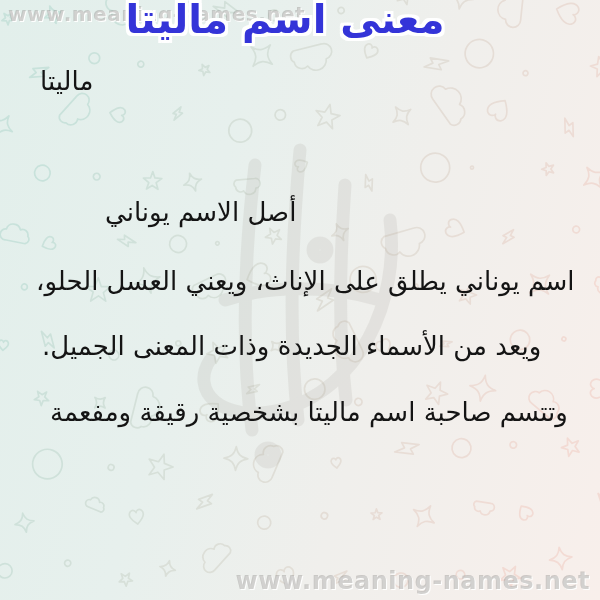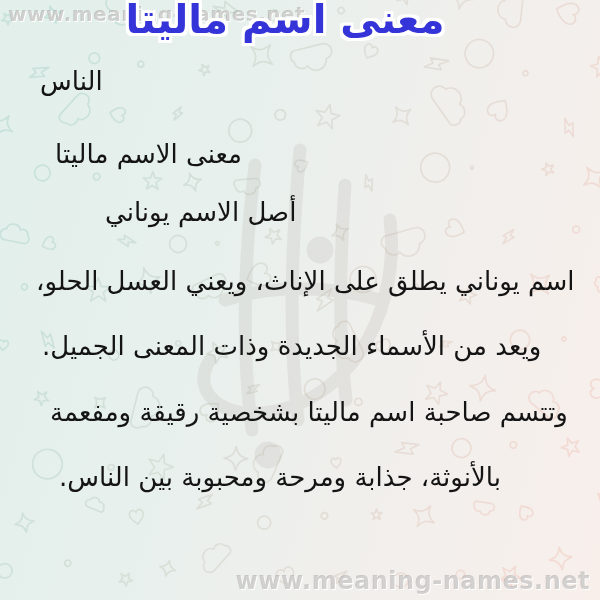--- a/index.html
+++ b/index.html
@@ -190,23 +190,21 @@
       <path d="M225,300 C270,285 330,285 380,300"></path>
       <circle cx="320" cy="250" r="7"></circle>
       <circle cx="268" cy="455" r="7"></circle>
     </g>
   </svg>
 
   <div class="wm wm-top">www.meaning-names.net</div>
 
   <h1 class="title" dir="rtl">معنى اسم ماليتا</h1>
 
-  <div class="line l-name" dir="rtl">الناس</div>
-  <div class="line l-meaning" dir="rtl">معنى الاسم ماليتا</div>
+  <div class="line l-name" dir="rtl">ماليتا</div>
   <div class="line l-origin" dir="rtl">أصل الاسم يوناني</div>
 
   <div class="line l-d0" dir="rtl">اسم يوناني يطلق على الإناث، ويعني العسل الحلو،</div>
   <div class="line l-d2" dir="rtl">وتتسم صاحبة اسم ماليتا بشخصية رقيقة ومفعمة</div>
   <div class="line l-d1" dir="rtl">ويعد من الأسماء الجديدة وذات المعنى الجميل.</div>
-  <div class="line l-d3" dir="rtl">بالأنوثة، جذابة ومرحة ومحبوبة بين الناس.</div>
 
   <div class="wm wm-bottom">www.meaning-names.net</div>
 </div>
 
 </body></html>

